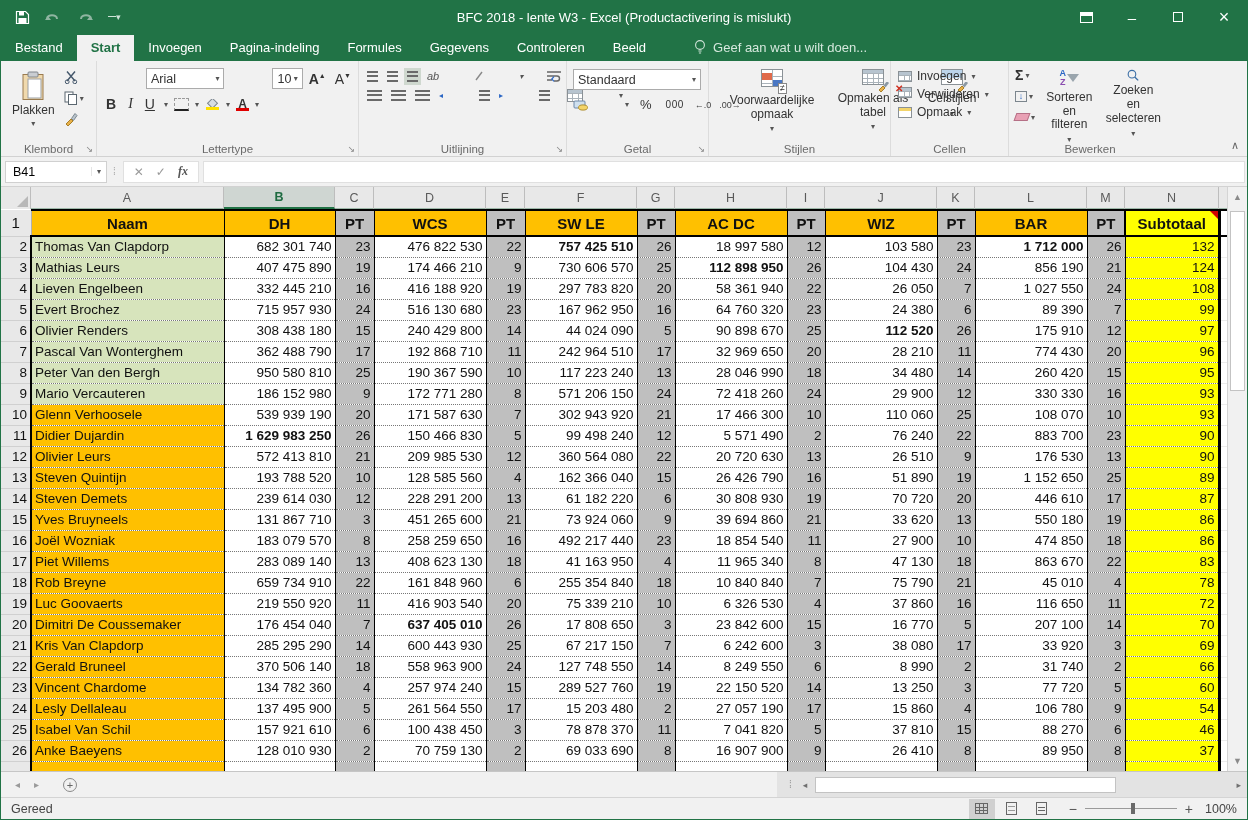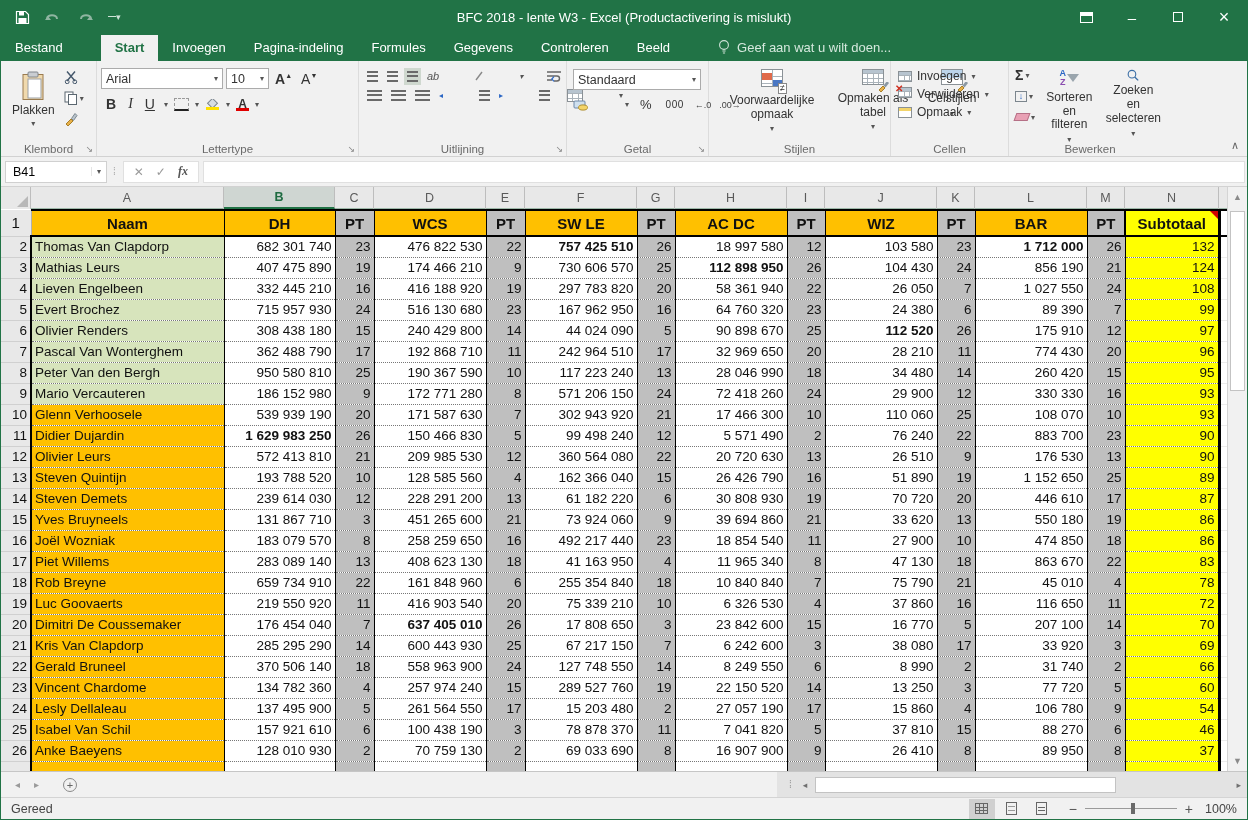--- a/index.html
+++ b/index.html
@@ -13,37 +13,37 @@
   .title-text { position:absolute; left:0; right:0; text-align:center; font-size:13px; color:#fff; pointer-events:none; }
   .winbtns { margin-left:auto; display:flex; height:32px; }
   .winbtn { width:46px; height:32px; display:flex; align-items:center; justify-content:center; color:#fff; font-size:15px; cursor:pointer; }
   .ico-maxbox { width:10px; height:10px; border:1px solid #fff; display:inline-block; }
   .ico-ribbondisp { width:13px; height:11px; border:1px solid #fff; display:inline-block; position:relative; }
   .ico-ribbondisp::after { content:""; position:absolute; left:0; top:0; width:100%; height:3px; background:#fff; }
 
   
   .menubar { height:28px; background:#217346; display:flex; align-items:flex-end; color:#fff; font-size:13px; flex:none; }
   .mtab { padding:5px 14px 6px; cursor:pointer; white-space:nowrap; }
-  .mtab.active { background:#f1f1f1; color:#217346; font-weight:bold;margin-left:24px; }
+  .mtab.active { background:#f1f1f1; color:#217346; font-weight:bold; }
   .search-box { display:flex; align-items:center; gap:7px; margin-left:26px; padding:5px 8px 6px; color:#d9ead f; color:#d5e8dd; font-size:13px; cursor:text; }
   .mright { margin-left:auto; display:flex; align-items:center; }
   .aanmelden { padding:5px 16px 6px; cursor:pointer; }
   .delen { background:#185c37; display:flex; align-items:center; gap:6px; padding:5px 14px 6px; cursor:pointer; }
 
   
   .ribbon { height:96px; background:#f1f1f1; border-bottom:1px solid #d2d2d2; display:flex; flex:none; position:relative; font-size:12px; color:#333; }
   .rgroup { position:relative; border-right:1px solid #dcdcdc; padding:4px 4px 16px; display:flex; flex-direction:column; }
   .rgroup-label { position:absolute; bottom:1px; left:0; right:0; text-align:center; font-size:11.5px; color:#6a6a6a; }
   .launcher { position:absolute; bottom:2px; right:3px; font-size:9px; color:#888; cursor:pointer; }
   .collapse-arrow { position:absolute; right:8px; bottom:4px; color:#666; font-size:11px; cursor:pointer; }
   .bigbtn { display:flex; flex-direction:column; align-items:center; justify-content:flex-end; gap:2px; padding:3px 7px; cursor:pointer; border-radius:2px; }
   .dd { font-size:8px; color:#555; }
   .smallicons { display:flex; flex-direction:column; gap:5px; padding:4px 2px; }
   .sic { width:22px; height:16px; display:flex; align-items:center; gap:2px; cursor:pointer; }
-  .selbox { background:#fff; border:1px solid #ababab; display:flex; align-items:center; font-size:12.5px; padding:1px 4px; height:21px; cursor:pointer; }
+  .selbox { background:#fff; border:1px solid #ababab; display:flex; align-items:center; font-size:12.5px; padding:1px 4px; height:21px; cursor:pointer;margin-left:45px; }
   .selbox .dd { margin-left:auto; }
   .fontrow { display:flex; gap:3px; align-items:center; }
   .btnrow { display:flex; gap:6px; align-items:center; margin-top:7px; padding-left:2px; }
   .fmtb { font-size:14px; cursor:pointer; padding:0 3px; }
   .lines3 { width:15px; height:11px; background:repeating-linear-gradient(to bottom,#6a6a6a 0 2px,transparent 2px 4.5px); display:inline-block; cursor:pointer; }
   .lines3.short { width:11px; }
   .pressed { background-color:#cfd8cf; outline:3px solid #cfd8cf; }
   .aln-cell { display:inline-flex; align-items:center; cursor:pointer;gap:36px; }
   .grid-ico { width:16px; height:13px; border:1px solid #8a9196; background:
       linear-gradient(#b7c4cf 0 0) top/100% 3px no-repeat,
@@ -917,21 +917,21 @@
             <td class="c-num">106 780</td>
             <td class="c-pt">9</td>
             <td class="c-sub">54</td>
             <td class="fillc"></td>
           </tr>
           <tr>
             <td class="rn">25</td>
             <td class="c-name g-gold">Isabel Van Schil</td>
             <td class="c-num">157 921 610</td>
             <td class="c-pt">6</td>
-            <td class="c-num">100 438 190</td>
+            <td class="c-num">100 438 450</td>
             <td class="c-pt">3</td>
             <td class="c-num">78 878 370</td>
             <td class="c-pt">11</td>
             <td class="c-num">7 041 820</td>
             <td class="c-pt">5</td>
             <td class="c-num">37 810</td>
             <td class="c-pt">15</td>
             <td class="c-num">88 270</td>
             <td class="c-pt">6</td>
             <td class="c-sub">46</td>

